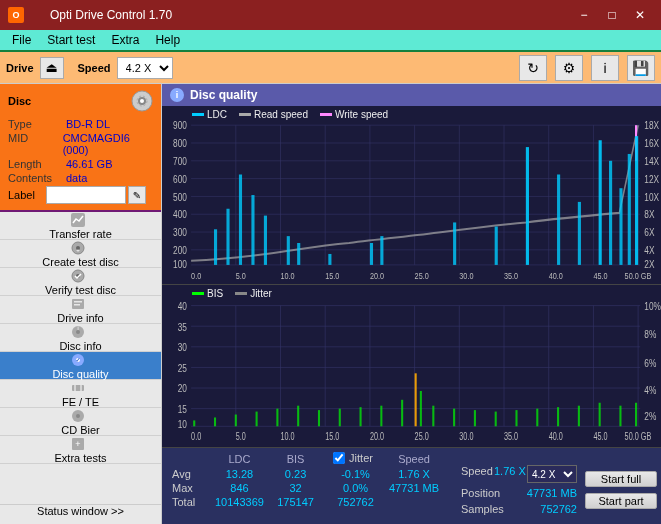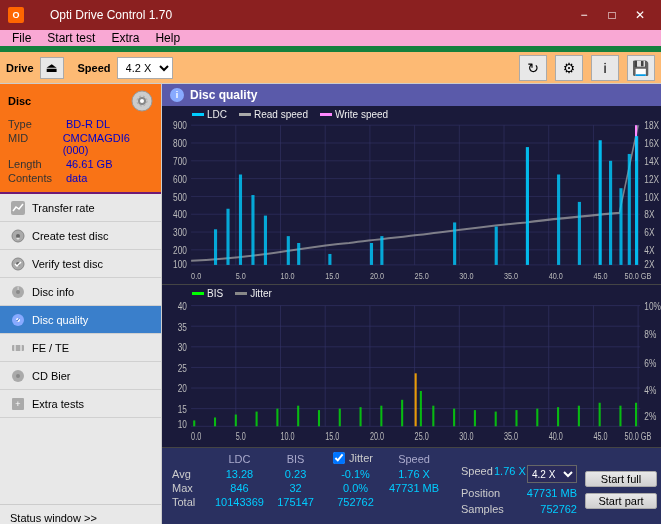--- a/index.html
+++ b/index.html
@@ -7,21 +7,21 @@
     
     
     .title-bar { background: #8b2020; height: 30px; display: flex; align-items: center; justify-content: space-between; padding: 0 8px; color: white; }
     .title-bar-left { display: flex; align-items: center; gap: 6px; }
     .title-bar-icon { width: 16px; height: 16px; background: #ff6600; border-radius: 2px; display: flex; align-items: center; justify-content: center; font-size: 9px; color: white; font-weight: bold; }
     .title-bar-title { font-size: 12px; margin-left: 20px; }
     .title-bar-controls { display: flex; gap: 2px; }
     .tb-btn { width: 26px; height: 22px; display: flex; align-items: center; justify-content: center; cursor: pointer; border-radius: 3px; font-size: 12px; color: white; }
 
     
-    .menu-bar { background: #f9a8d4; height: 22px; display: flex; align-items: center; padding: 0 4px; border-bottom: 6px solid #15803d; }
+    .menu-bar { background: #5eead4; height: 22px; display: flex; align-items: center; padding: 0 4px; border-bottom: 2px solid #15803d; }
     .menu-item { padding: 2px 8px; font-size: 12px; cursor: pointer; border-radius: 2px; }
 
     
     .main-layout { display: flex; height: calc(524px - 52px - 24px); }
 
     
     .drive-toolbar { height: 32px; background: #fdba74; border-bottom: 1px solid #ccc; display: flex; align-items: center; padding: 0 6px; gap: 6px; }
     .drive-label { font-size: 11px; font-weight: bold; }
     .drive-select { height: 22px; font-size: 11px; border: 1px solid #aaa; background: white; min-width: 220px; padding: 0 4px; }
     .eject-btn { width: 24px; height: 22px; background: #e8e8e8; border: 1px solid #aaa; cursor: pointer; display: flex; align-items: center; justify-content: center; font-size: 13px; }
@@ -41,21 +41,21 @@
     .disc-row { display: flex; margin-bottom: 2px; font-size: 11px; }
     .disc-row-label { width: 58px; color: #333; }
     .disc-row-value { color: #0000cc; font-weight: 500; }
     .label-row { display: flex; align-items: center; margin-top: 2px; }
     .label-text { width: 38px; font-size: 11px; }
     .label-input { height: 18px; border: 1px solid #aaa; background: white; width: 80px; font-size: 11px; }
     .label-btn { width: 18px; height: 18px; background: #e8e8e8; border: 1px solid #aaa; margin-left: 2px; cursor: pointer; display: flex; align-items: center; justify-content: center; font-size: 10px; }
 
     
     .nav-items { flex: 1; }
-    .nav-item { height: 28px; display: flex; align-items: center; padding: 0 10px; cursor: pointer; font-size: 11px; color: #000; border-bottom: 1px solid #d0d0d0; }
+    .nav-item { height: 28px; display: flex; align-items: center; padding: 0 10px; cursor: pointer; font-size: 11px; color: #000; border-bottom: 1px solid #d0d0d0; flex-direction: column; }
     .nav-item.active { background: #3a7fcb; color: white; }
     .nav-item-icon { width: 16px; height: 16px; margin-right: 6px; flex-shrink: 0; }
     
     
     .content { flex: 1; display: flex; flex-direction: column; background: #2a2a5a; overflow: hidden; }
     
     
     .dq-header { background: #5a5aaa; height: 22px; display: flex; align-items: center; padding: 0 8px; gap: 6px; }
     .dq-icon { width: 14px; height: 14px; background: #88aaff; border-radius: 7px; display: flex; align-items: center; justify-content: center; color: white; font-size: 9px; font-weight: bold; }
     .dq-title { color: white; font-size: 12px; font-weight: bold; }
@@ -144,20 +144,25 @@
         <span class="disc-row-value">CMCMAGDI6 (000)</span>
       </div>
       <div class="disc-row">
         <span class="disc-row-label">Length</span>
         <span class="disc-row-value">46.61 GB</span>
       </div>
       <div class="disc-row">
         <span class="disc-row-label">Contents</span>
         <span class="disc-row-value">data</span>
       </div>
+      <div class="label-row">
+        <span class="label-text">Label</span>
+        <input class="label-input" type="text" value="" style="">
+        <button class="label-btn">✎</button>
+      </div>
     </div>
 
     <div class="nav-items">
       <div class="nav-item">
         <svg class="nav-item-icon" viewBox="0 0 16 16">
           <rect x="1" y="1" width="14" height="14" rx="2" fill="#aaa"></rect>
           <polyline points="3,11 6,7 9,9 13,4" fill="none" stroke="white" stroke-width="1.5"></polyline>
         </svg>
         <span>Transfer rate</span>
       </div>
@@ -169,20 +174,28 @@
         </svg>
         <span>Create test disc</span>
       </div>
       <div class="nav-item">
         <svg class="nav-item-icon" viewBox="0 0 16 16">
           <circle cx="8" cy="8" r="6" fill="#aaa" stroke="#888" stroke-width="1"></circle>
           <circle cx="8" cy="8" r="2" fill="#666"></circle>
           <polyline points="5,8 7,10 11,6" fill="none" stroke="white" stroke-width="1.5"></polyline>
         </svg>
         <span>Verify test disc</span>
+      </div>
+      <div class="nav-item">
+        <svg class="nav-item-icon" viewBox="0 0 16 16">
+          <rect x="2" y="3" width="12" height="10" rx="1" fill="#aaa"></rect>
+          <rect x="4" y="5" width="8" height="1.5" fill="white" opacity="0.7"></rect>
+          <rect x="4" y="8" width="6" height="1.5" fill="white" opacity="0.7"></rect>
+        </svg>
+        <span>Drive info</span>
       </div>
       <div class="nav-item">
         <svg class="nav-item-icon" viewBox="0 0 16 16">
           <circle cx="8" cy="8" r="6" fill="#aaa"></circle>
           <circle cx="8" cy="8" r="2" fill="#888"></circle>
           <text x="8" y="6" text-anchor="middle" font-size="5" fill="white">i</text>
         </svg>
         <span>Disc info</span>
       </div>
       <div class="nav-item active">

